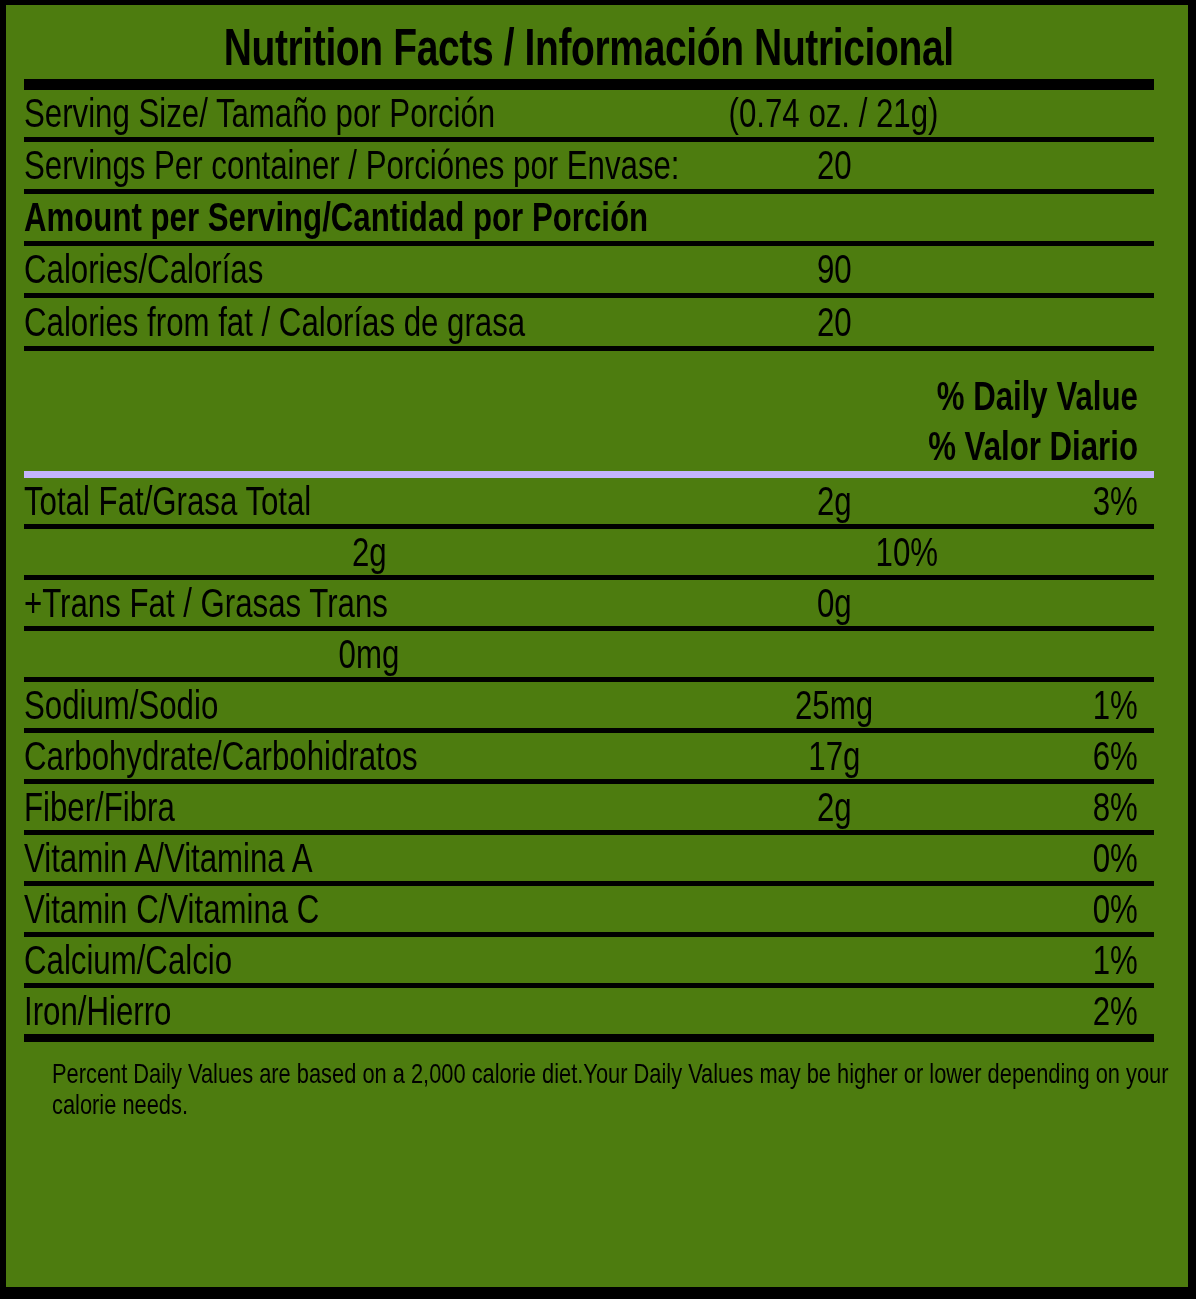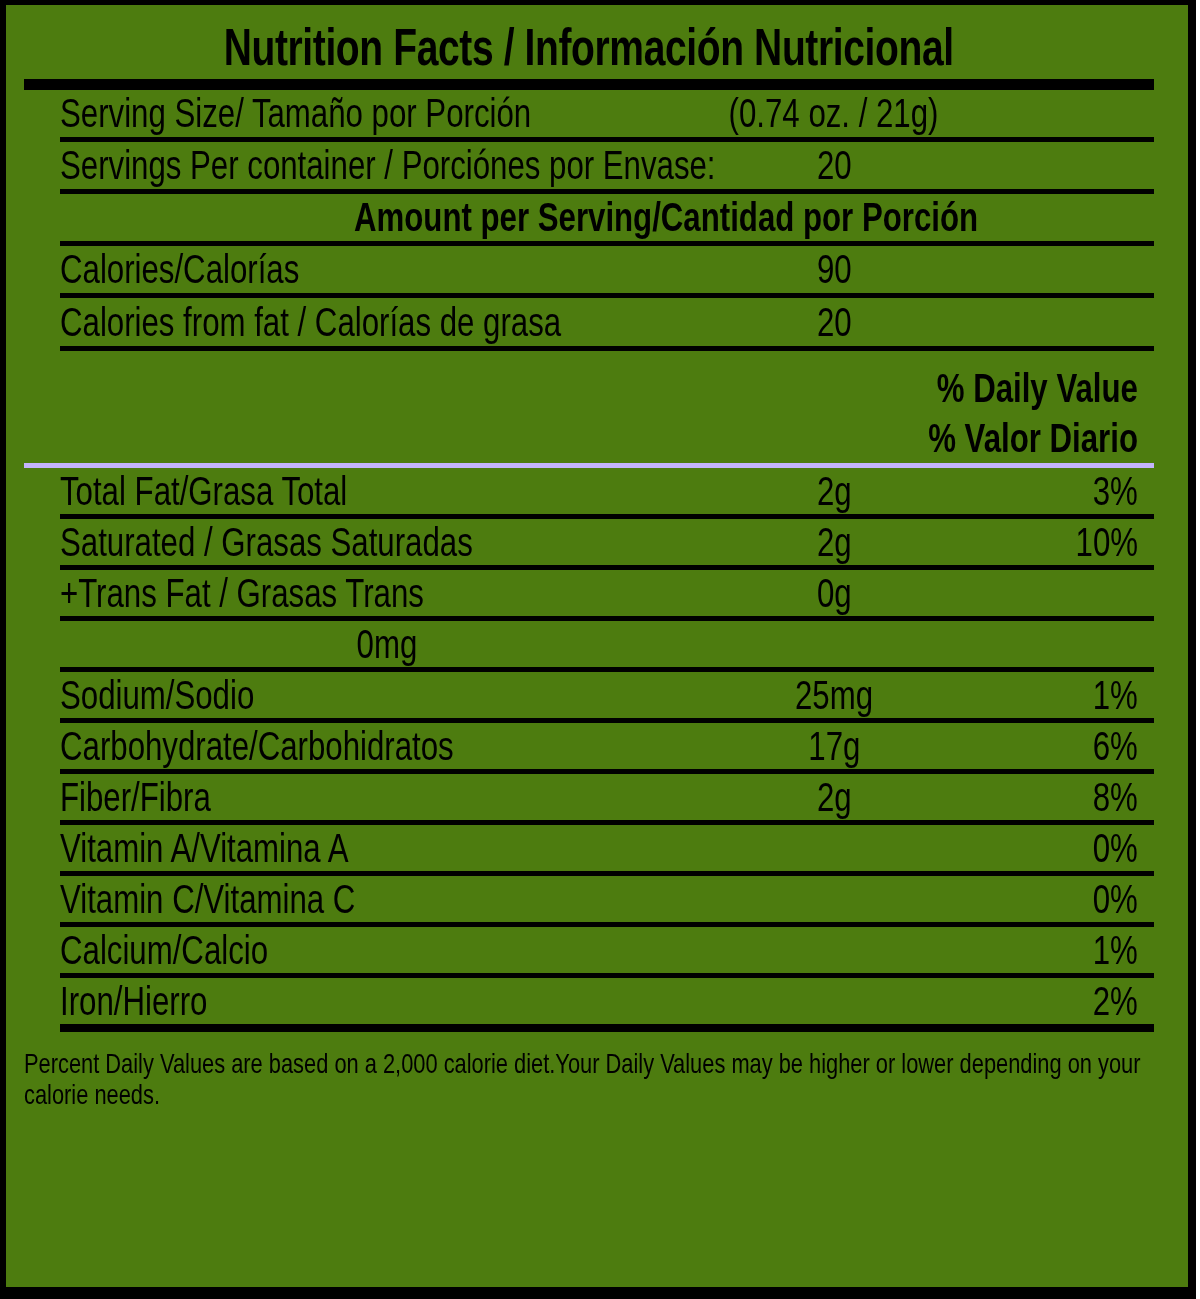--- a/index.html
+++ b/index.html
@@ -40,58 +40,57 @@
 
   .thick-bar { height: 11px; background: #000; }
 
   
   .row {
     display: grid;
     grid-template-columns: 1fr 240px 200px;
     align-items: center;
     border-bottom: 5px solid #000;
     font-size: 40px;
-    margin-left: 36px;
   }
   .h46 { height: 46px; }
   .h47 { height: 47px; }
   .h48 { height: 48px; }
 
   .cell { min-width: 0; display: flex; align-items: center; height: 100%; }
   .label-cell   { justify-content: flex-start; }
   .amount-cell  { justify-content: center; text-align: center; }
   .percent-cell { justify-content: flex-end; padding-right: 16px; }
-  .full { grid-column: 1 / -1; justify-content: flex-end; }
+  .full { grid-column: 1 / -1; }
 
   
   .cx-l, .cx-c, .cx-r { display: inline-block; white-space: nowrap; }
   .cx-l { transform: scaleX(0.78); transform-origin: 0 50%; }
   .cx-c { transform: scaleX(0.78); transform-origin: 50% 50%; }
   .cx-r { transform: scaleX(0.78); transform-origin: 100% 50%; }
   .bold { font-weight: bold; }
 
   
   .dv-block {
-    border-bottom: 5px solid #c4b5fd;
-    padding-top: 12px;
+    border-bottom: 7px solid #c4b5fd;
+    padding-top: 20px;
     font-size: 40px;
   }
   .dv-line {
     height: 50px;
     display: flex;
     align-items: center;
     justify-content: flex-end;
     padding-right: 16px;
   }
 
   #nutrient-rows .row:last-child { border-bottom-width: 8px; }
 
   
   .footnote { padding-top: 16px; font-size: 28px; }
-  .fn-line { height: 31px; line-height: 31px; }
+  .fn-line { height: 31px; line-height: 31px; margin-left: 28px; }
 </style>
 </head>
 <body>
 
 <div class="label">
   <div class="inner">
 
     <div class="title-row">
       <span class="title">Nutrition Facts / Información Nutricional</span>
     </div>
@@ -160,23 +159,20 @@
         </div>
         <div class="cell amount-cell">
           <span class="cx-c">2g</span>
         </div>
         <div class="cell percent-cell">
           <span class="cx-r">3%</span>
         </div>
       </div>
 
       <div class="row h46">
-        <div class="cell label-cell">
-          <span class="cx-l">Saturated / Grasas Saturadas</span>
-        </div>
         <div class="cell amount-cell">
           <span class="cx-c">2g</span>
         </div>
         <div class="cell percent-cell">
           <span class="cx-r">10%</span>
         </div>
       </div>
 
       <div class="row h46">
         <div class="cell label-cell">

